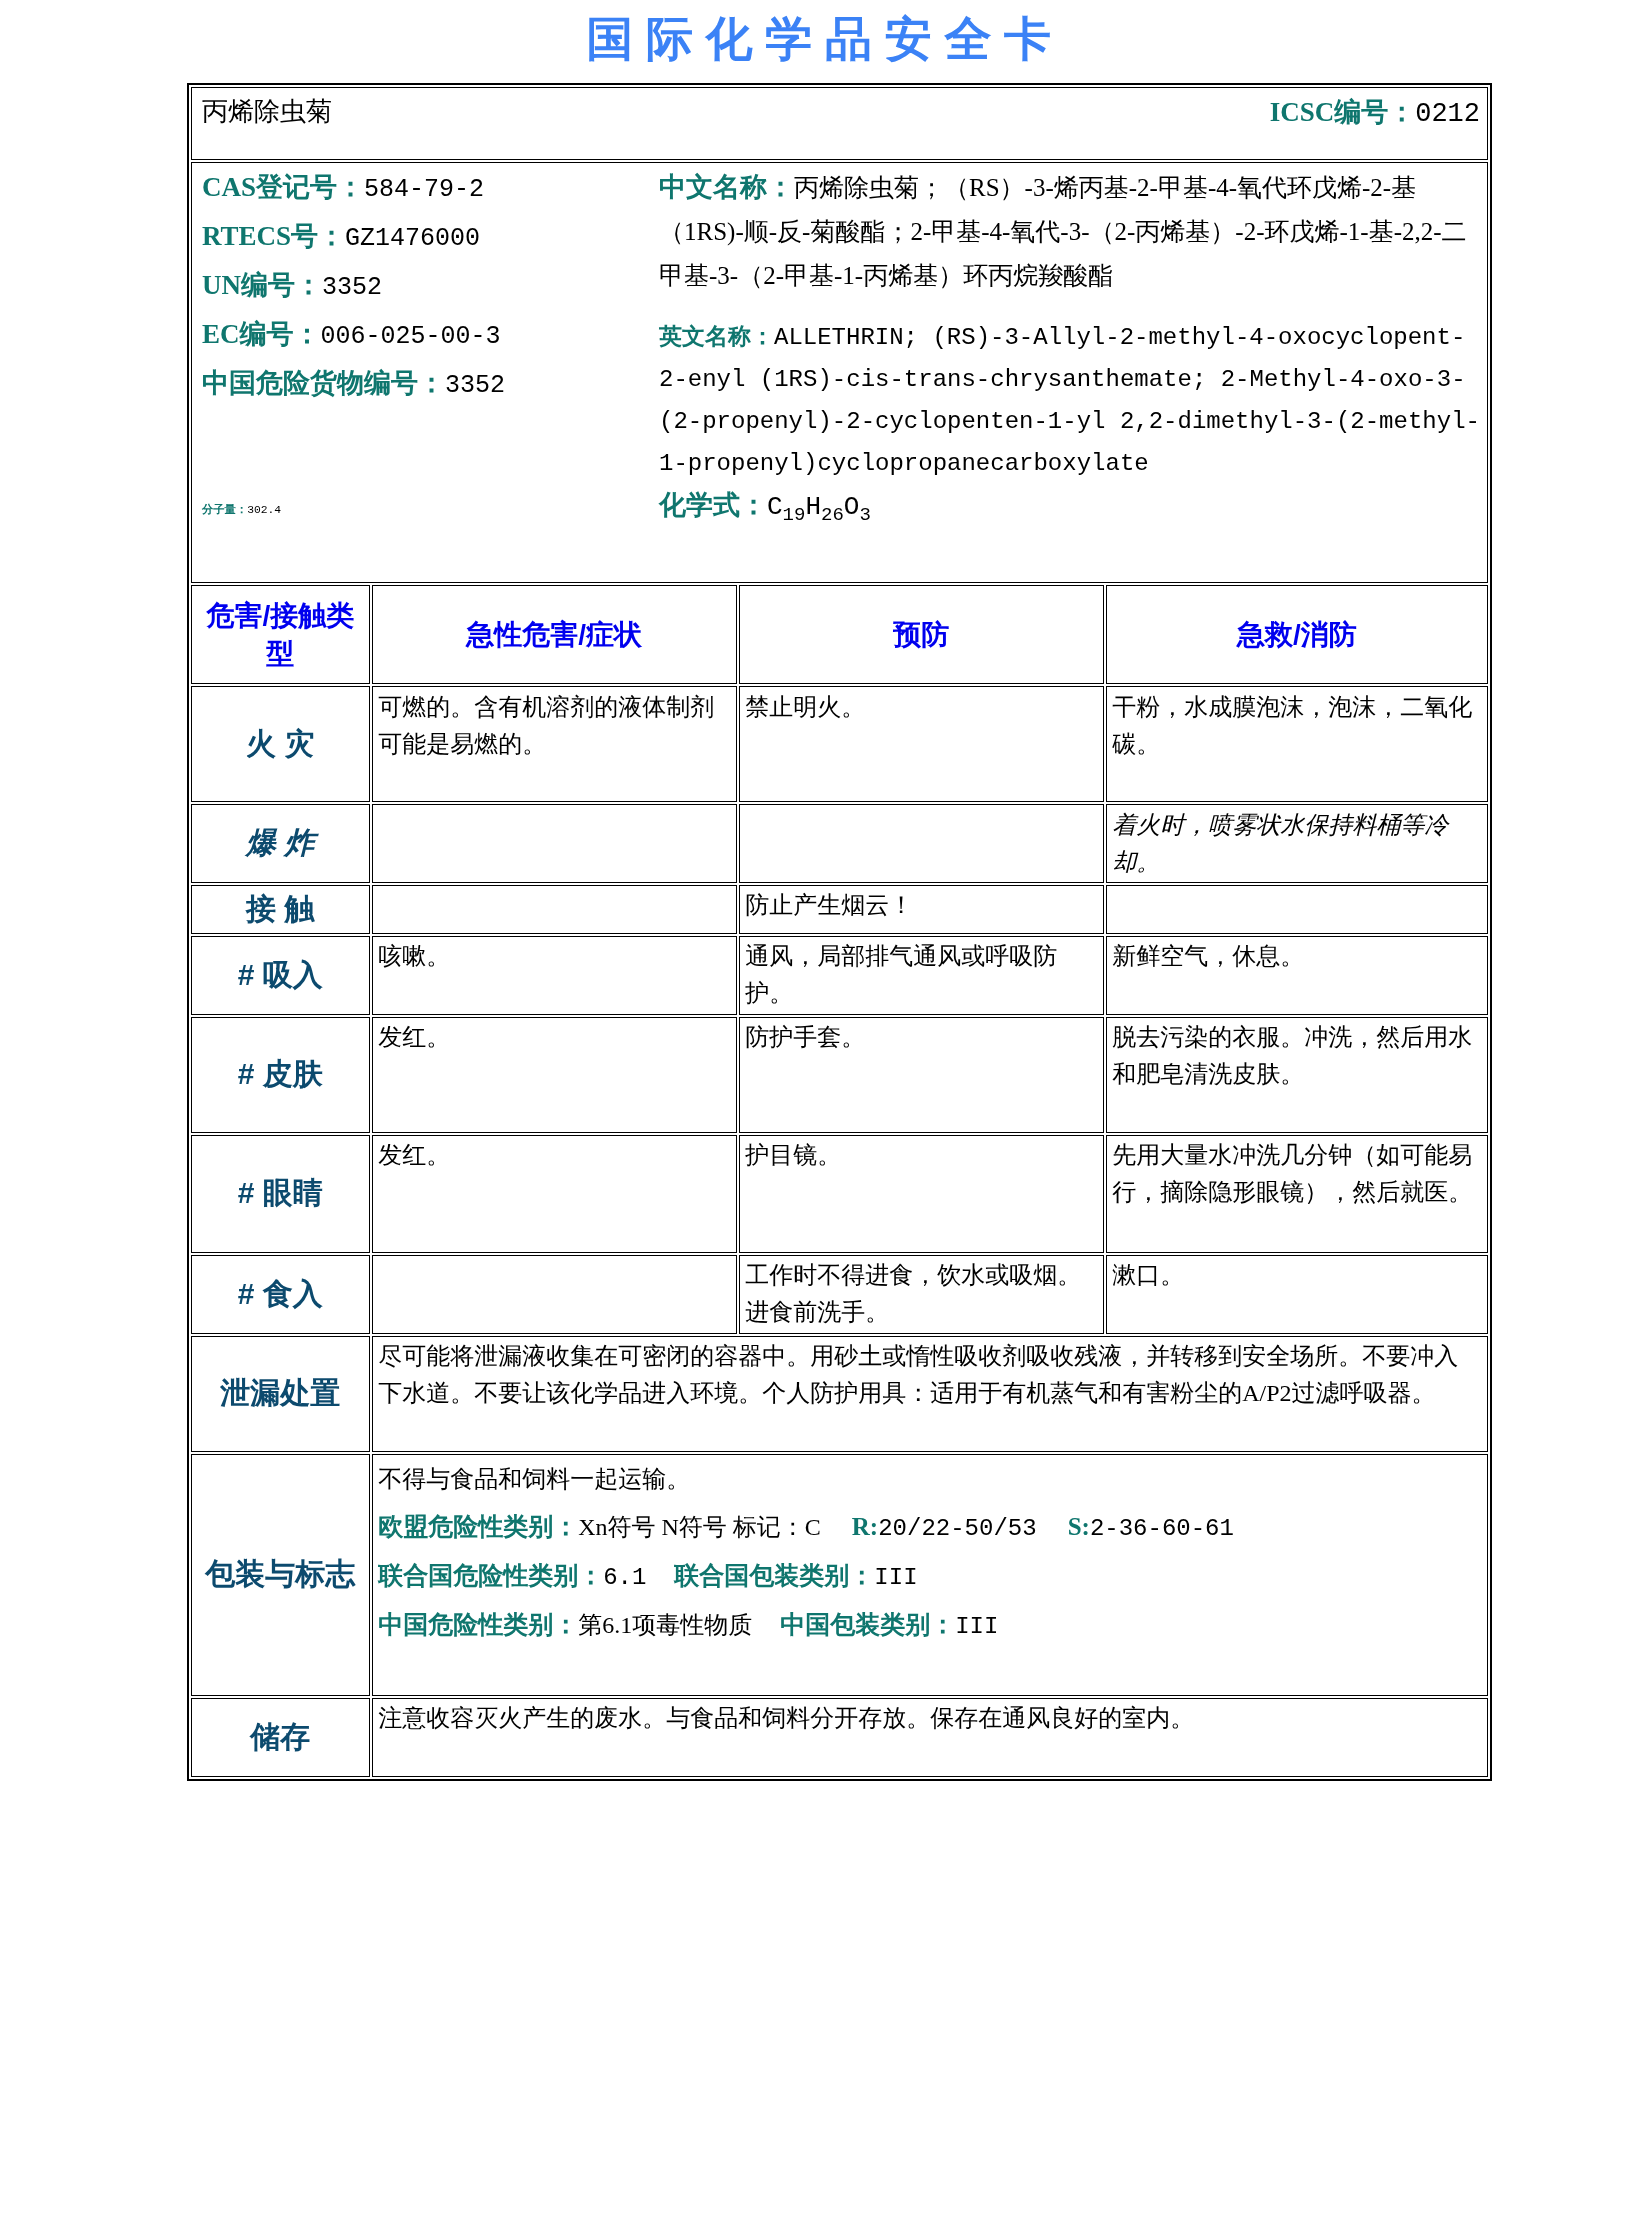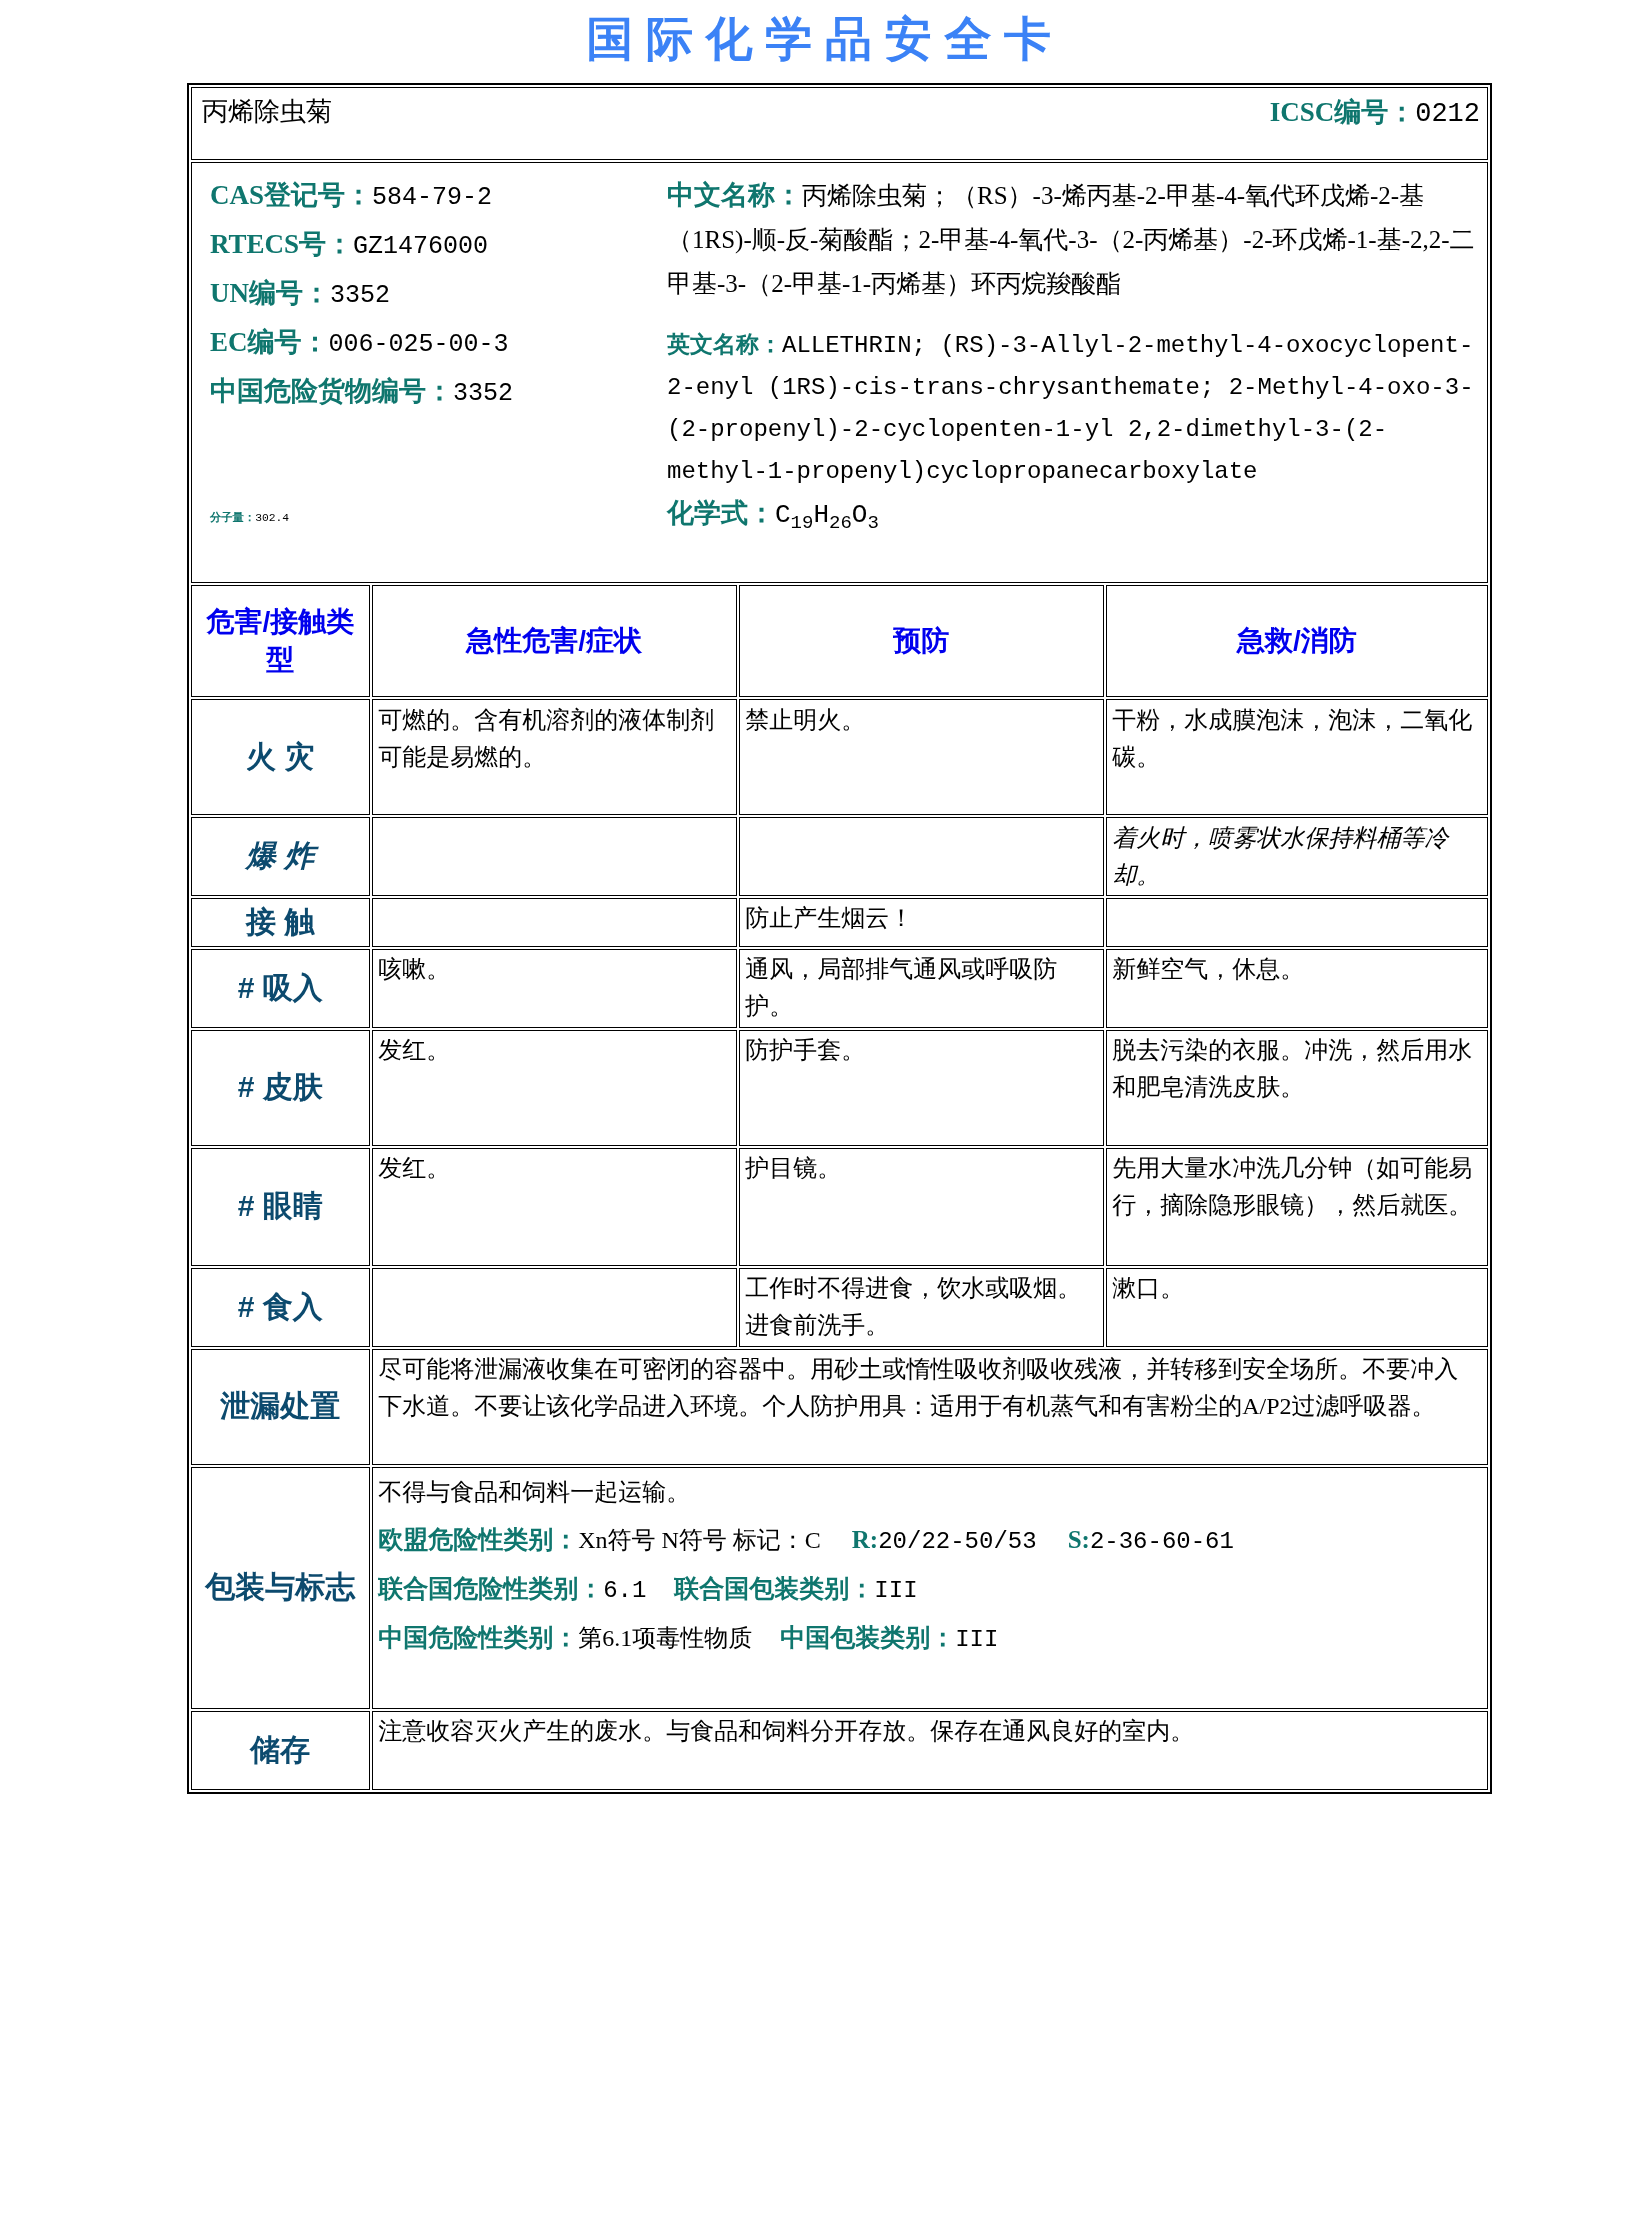--- a/index.html
+++ b/index.html
@@ -15,21 +15,21 @@
   table.card{
     margin:17px 0 0 187px;width:1305px;
     border-collapse:separate;border-spacing:2.8px;
     border:2.1px solid #000;table-layout:fixed;background:#fff;
   }
   td{
     border:1.4px solid #000;box-sizing:border-box;vertical-align:top;
     padding:2.8px 7px;overflow:hidden;background:#fff;
   }
   
-  tr.h-name{height:73px;} tr.h-ids{height:421px;} tr.h-head{height:112px;}
+  tr.h-name{height:73px;} tr.h-ids{height:421px;} tr.h-head{height:99px;}
   tr.h-fire{height:116px;} tr.h-expl{height:78px;font-style:italic;} tr.h-cont{height:45px;}
   tr.h-inh{height:79px;}  tr.h-skin{height:116px;} tr.h-eye{height:118px;}
   tr.h-ing{height:79px;}  tr.h-spill{height:116px;} tr.h-pack{height:242px;}
   tr.h-emer{height:55px;}  tr.h-stor{height:79px;}
 
   .blue,.bl{
     color:#0f766e;font-family:Liberation Serif, serif;font-weight:bold;
   }
   .mono{font-family:"Liberation Mono","DejaVu Sans Mono",monospace;}
 
@@ -100,21 +100,21 @@
         <div class="name-flex">
           <span class="subst">丙烯除虫菊</span>
           <span class="icsc">
             <span class="blue">ICSC编号：</span><span class="num mono">0212</span>
           </span>
         </div>
       </td>
     </tr>
 
     <tr class="h-ids">
-      <td colspan="4" style="padding:8px;">
+      <td colspan="4" style="padding:0;">
         <div class="ids-flex">
           <div class="ids-left">
             <div class="id-line">
               <span class="bl">CAS登记号：</span><span class="val mono">584-79-2</span>
             </div>
             <div class="id-line">
               <span class="bl">RTECS号：</span><span class="val mono">GZ1476000</span>
             </div>
             <div class="id-line">
               <span class="bl">UN编号：</span><span class="val mono">3352</span>

